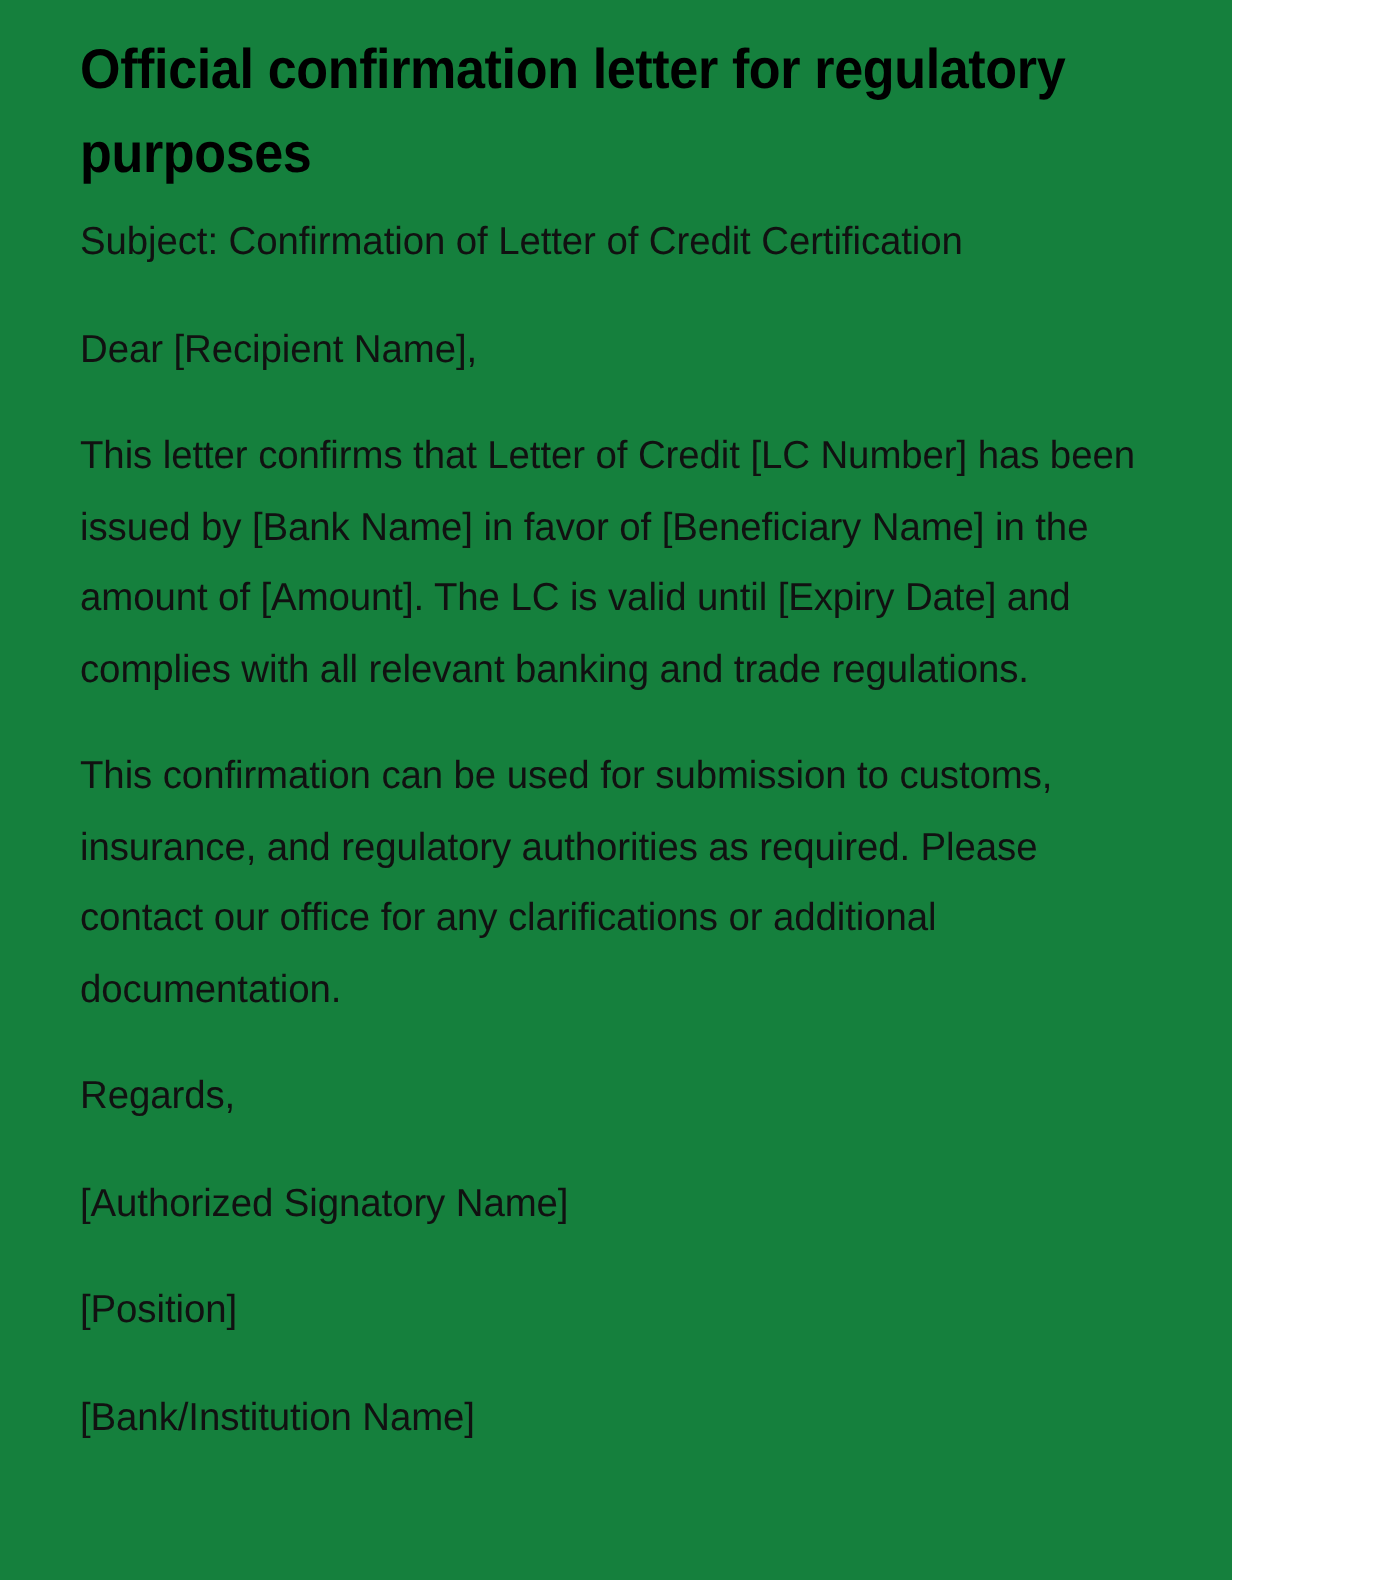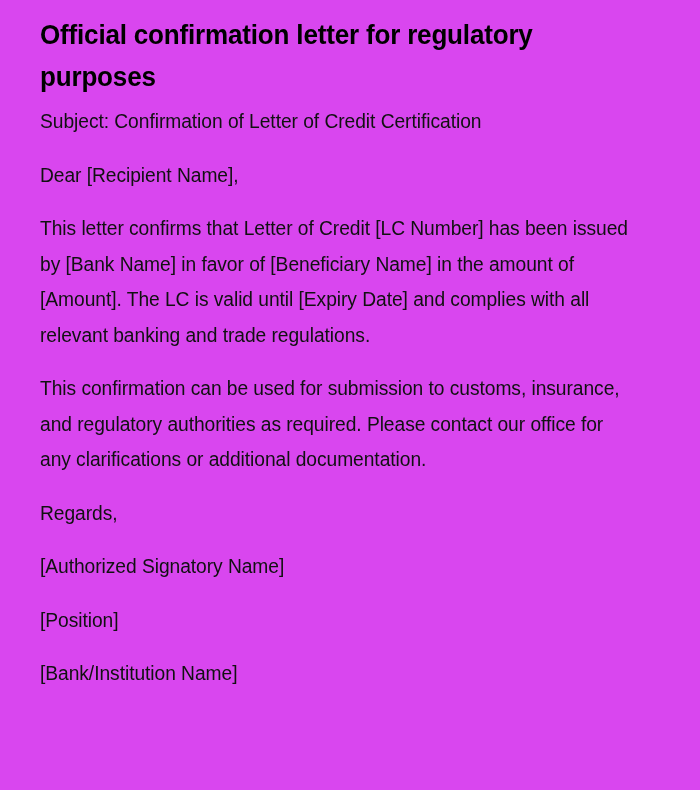--- a/index.html
+++ b/index.html
@@ -11,23 +11,23 @@
   }
   body {
     width: 700px;
     height: 790px;
     overflow: hidden;
     font-family: "Liberation Sans", "DejaVu Sans", sans-serif;
     color: #000000;
     -webkit-font-smoothing: antialiased;
   }
   .page {
-    width: 700px;
+    width: 616px;
     min-height: 790px;
-    background: #d946ef;
+    background: #15803d;
     padding: 14px 40px 0 40px;
   }
   .doc-title {
     margin: 0 0 6px 0;
     padding: 0;
     font-family: "Liberation Sans Narrow", "Liberation Sans", "DejaVu Sans Condensed", sans-serif;
     font-size: 28px;
     font-weight: 700;
     line-height: 42px;
     letter-spacing: -0.2px;

